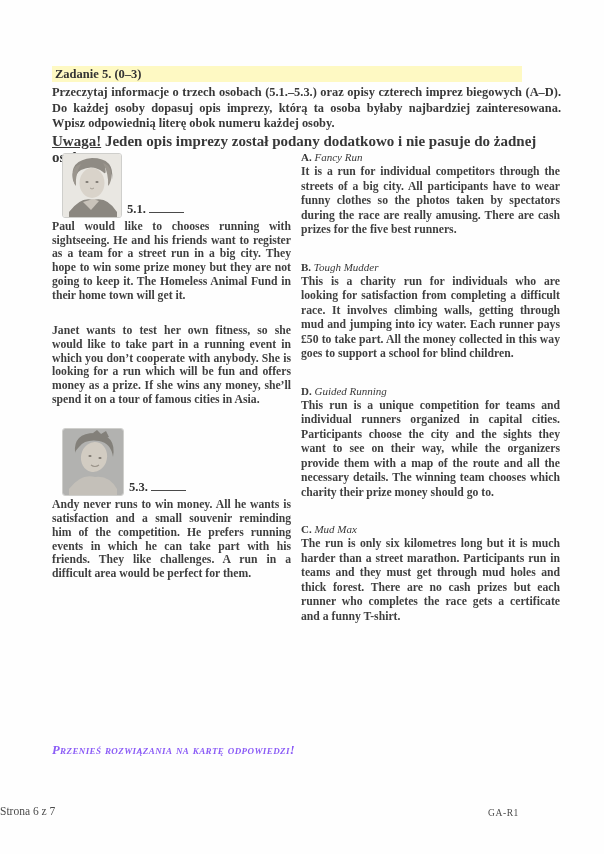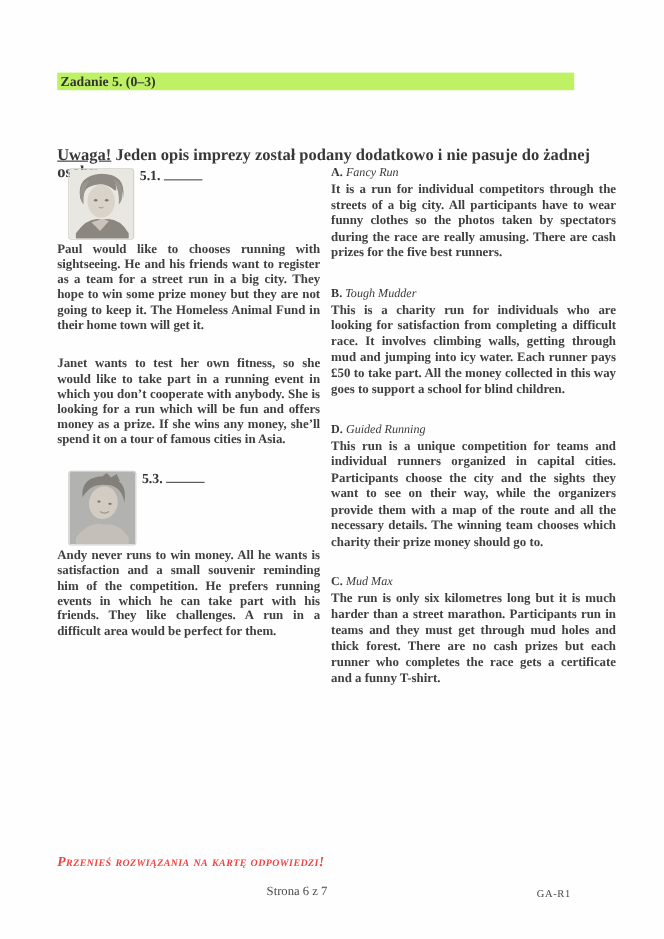--- a/index.html
+++ b/index.html
@@ -9,39 +9,39 @@
     width:604px; height:854px;
     margin:0 auto;
     background:#fefefe;
     font-family:"Liberation Serif", serif;
     color:#3d3d3d;
     overflow:hidden;
   }
   
   .task-bar {
     position:absolute; left:52px; top:66px; width:470px; height:16px;
-    background:#bef264;
+    background:#fef9c3;
     font-size:12.5px; font-weight:bold; line-height:16px;
     padding-left:3px; color:#333;
   }
   .instr {
     position:absolute; left:52px; top:85px; width:509px;
     font-size:12.4px; font-weight:bold; line-height:15.6px;
     text-align:justify; color:#383838;
   }
   .warning {
     position:absolute; left:52px; top:134px; width:509px;
     font-size:15px; font-weight:bold; line-height:15.6px; color:#383838;
   }
   .warning .u { text-decoration:underline; }
   
   .col-left  { position:absolute; left:52px;  top:153px; width:239px; }
   .col-right { position:absolute; left:301px; top:151px; width:259px; }
   .person { margin-bottom:22px; }
-  .photo-row { display:flex; }
+  .photo-row { display:flex; align-items:flex-end; }
   .photo {
     margin-left:10px;
     border:1px solid #cfcfcc;
     border-radius:3px;
     overflow:hidden;
     flex:0 0 auto;
   }
   .photo svg { display:block; }
   .num-line {
     font-size:12.6px; font-weight:bold; color:#333;
@@ -56,43 +56,44 @@
     font-size:11.7px; line-height:13.7px;
     text-align:justify; margin-top:2px; color:#3f3f3f;font-weight:bold;
   }
   .col-right .body-text { line-height:14.5px; }
   .event { margin-bottom:23px; }
   .event-title { font-size:11px; color:#383838; }
   .event-title b { font-weight:bold; }
   .event-title i { font-style:italic; }
   
   .transfer-note {
-    position:absolute; left:52px; top:776px;
+    position:absolute; left:52px; top:743px;
     font-style:italic; font-weight:600;
     font-variant:small-caps;
-    font-size:12.6px; letter-spacing:0.4px; color:#ef4444;
+    font-size:12.6px; letter-spacing:0.4px; color:#8b5cf6;
   }
   .page-number {
     position:absolute; left:0; top:805px; width:540px;
-    text-align:center; font-size:11.5px; color:#4a4a4a;
+    font-size:11.5px; color:#4a4a4a;
   }
   .form-code {
     position:absolute; left:488px; top:808px;
     font-size:9.5px; letter-spacing:0.6px; color:#4a4a4a;
   }
 </style>
 </head>
 <body>
 
 <div class="page">
 
   <div class="task-bar">
     <span>Zadanie 5. (0–3)</span>
   </div>
 
+  <p class="instr">Przeczytaj informacje o trzech osobach (5.1.–5.3.) oraz opisy czterech imprez biegowych (A–D). Do każdej osoby dopasuj opis imprezy, którą ta osoba byłaby najbardziej zainteresowana. Wpisz odpowiednią literę obok numeru każdej osoby.</p>
 
   <p class="warning"><span class="u">Uwaga!</span><span> Jeden opis imprezy został podany dodatkowo i nie pasuje do żadnej osoby.</span></p>
 
   <div class="col-left">
 
     <div class="person">
       <div class="photo-row">
         <div class="photo">
           <svg width="58" height="63" viewBox="0 0 58 63">
             <rect width="58" height="63" fill="#e9e7e2"></rect>

